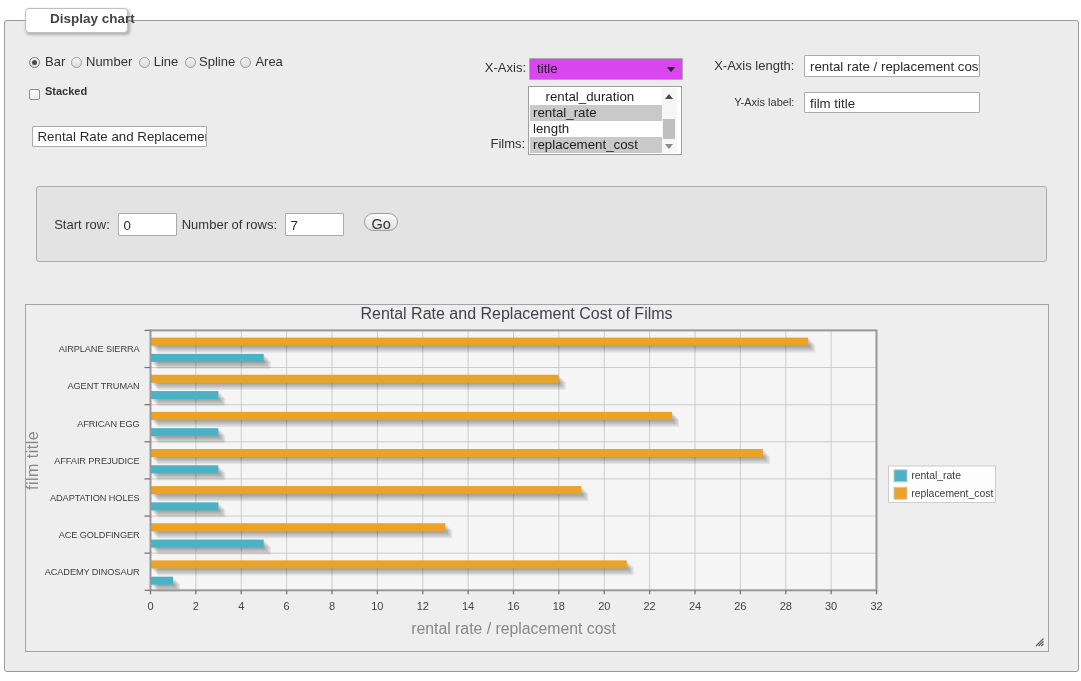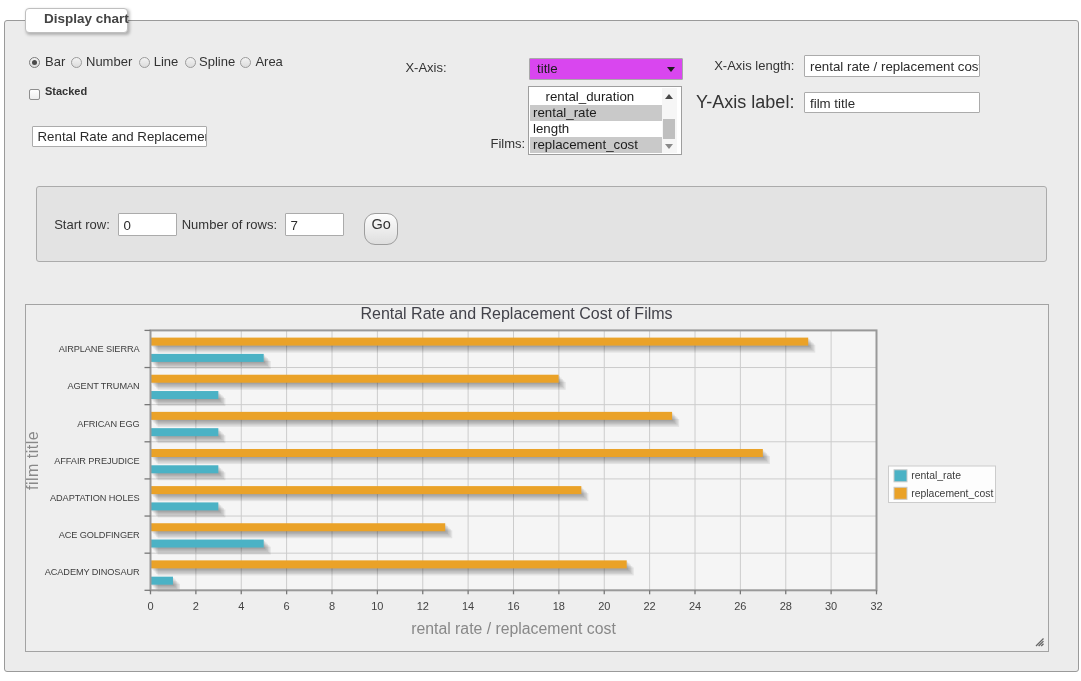--- a/index.html
+++ b/index.html
@@ -15,39 +15,39 @@
 </style>
 </head>
 <body>
 <div id="root">
 
   <div style="position:absolute;left:4px;top:20px;width:1074.5px;height:652px;background:#ececec;
               border:1px solid #9a9a9a;border-radius:3px;"></div>
 
   <div style="position:absolute;left:25px;top:7.5px;width:103px;height:25.5px;background:#fff;
               border:1px solid #bfbfbf;border-radius:4px;box-shadow:1.5px 1.5px 3px rgba(0,0,0,0.25);
-              font-size:13.5px;font-weight:bold;color:#444;line-height:20.5px;padding-left:18px;white-space:nowrap;">Display chart</div>
+              font-size:13.5px;font-weight:bold;color:#444;line-height:20.5px;padding-left:24px;white-space:nowrap;">Display chart</div>
   <div class="radio sel" style="left:29.200000000000003px;top:56.5px;"></div>
 <div style="position:absolute;left:45px;top:53px;font-size:13px;color:#333;line-height:18px;">Bar</div>
 <div class="radio" style="left:71.4px;top:56.5px;"></div>
 <div style="position:absolute;left:86px;top:53px;font-size:13px;color:#333;line-height:18px;">Number</div>
 <div class="radio" style="left:138.8px;top:56.5px;"></div>
 <div style="position:absolute;left:153.7px;top:53px;font-size:13px;color:#333;line-height:18px;">Line</div>
 <div class="radio" style="left:184.5px;top:56.5px;"></div>
 <div style="position:absolute;left:199px;top:53px;font-size:13px;color:#333;line-height:18px;">Spline</div>
 <div class="radio" style="left:240.0px;top:56.5px;"></div>
 <div style="position:absolute;left:255.4px;top:53px;font-size:13px;color:#333;line-height:18px;">Area</div>
 
   <div style="position:absolute;left:28.5px;top:88.5px;width:11px;height:11px;border:1px solid #8e8e8e;
               border-radius:2px;background:linear-gradient(#fefefe,#ededed);"></div>
   <div style="position:absolute;left:45px;top:82px;font-size:11px;color:#333;line-height:18px;font-weight:bold;">Stacked</div>
 
   <div class="inp" style="left:31.5px;top:126px;width:175px;height:20.5px;line-height:20.5px;font-size:13.3px;">Rental Rate and Replacement Cost of Films</div>
 
-  <div style="position:absolute;left:326px;top:59.3px;width:200px;text-align:center;font-size:13px;color:#333;line-height:18px;">X-Axis:</div>
+  <div style="position:absolute;left:326px;top:59.3px;width:200px;text-align:right;font-size:13px;color:#333;line-height:18px;">X-Axis:</div>
   <div style="position:absolute;left:529px;top:57.5px;width:153.5px;height:22.5px;background:#d946ef;
               border:1px solid #a9a9a9;border-radius:1px;">
      <div style="position:absolute;left:7px;top:0;line-height:20.5px;font-size:13.3px;color:#1c1c1c;">title</div>
      <div style="position:absolute;right:7px;top:8px;width:0;height:0;border-left:4px solid transparent;
                  border-right:4px solid transparent;border-top:5px solid #1c1c1c;"></div>
   </div>
 
   <div style="position:absolute;left:527.5px;top:85.5px;width:154px;height:69.5px;background:#fff;
               border:1px solid #9e9e9e;">
      <div style="position:absolute;left:1px;top:2.2px;width:132.5px;height:16.2px;line-height:16.2px;padding-left:16px;font-size:13.3px;color:#1c1c1c;white-space:nowrap;overflow:hidden;">rental_duration</div>
@@ -60,30 +60,30 @@
                     border-right:4px solid transparent;border-bottom:5.5px solid #4a4a4a;"></div>
         <div style="position:absolute;left:1.5px;top:31px;width:12px;height:20.5px;background:#bfbfbf;"></div>
         <div style="position:absolute;left:3.5px;bottom:4px;width:0;height:0;border-left:4px solid transparent;
                     border-right:4px solid transparent;border-top:5.5px solid #8a8a8a;"></div>
      </div>
   </div>
   <div style="position:absolute;left:325.20000000000005px;top:135px;width:200px;text-align:right;font-size:13px;color:#333;line-height:18px;">Films:</div>
 
   <div style="position:absolute;left:594.4px;top:56.8px;width:200px;text-align:right;font-size:13px;color:#333;line-height:18px;">X-Axis length:</div>
   <div class="inp" style="left:804px;top:55px;width:176px;height:22px;line-height:22px;font-size:13.3px;">rental rate / replacement cost</div>
-  <div style="position:absolute;left:594.4px;top:92.9px;width:200px;text-align:right;font-size:18px;color:#333;line-height:18px;">Y-Axis label:</div>
+  <div style="position:absolute;left:594.4px;top:92.9px;width:200px;text-align:right;font-size:11px;color:#333;line-height:18px;">Y-Axis label:</div>
   <div class="inp" style="left:804px;top:91.5px;width:176px;height:21px;line-height:21px;font-size:13.3px;">film title</div>
 
   <div style="position:absolute;left:36px;top:185.5px;width:1011px;height:76.5px;background:#e3e3e3;
               border:1px solid #ababab;border-radius:3px;"></div>
   <div style="position:absolute;left:-90.2px;top:215.6px;width:200px;text-align:right;font-size:13px;color:#333;line-height:18px;">Start row:</div>
   <div class="inp" style="left:117.5px;top:213px;width:59px;height:23px;line-height:23px;font-size:13.3px;">0</div>
   <div style="position:absolute;left:77.10000000000002px;top:215.6px;width:200px;text-align:right;font-size:13px;color:#333;line-height:18px;">Number of rows:</div>
   <div class="inp" style="left:284.5px;top:213px;width:59px;height:23px;line-height:23px;font-size:13.3px;">7</div>
-  <div style="position:absolute;left:364px;top:213.3px;width:34.3px;height:32px;border:1px solid #9d9d9d;
+  <div style="position:absolute;left:364px;top:213.3px;width:34.3px;height:18px;border:1px solid #9d9d9d;
               border-radius:11px;background:linear-gradient(#fdfdfd,#dedede);font-size:14.5px;color:#333;
               text-align:center;line-height:21px;">Go</div>
 
   <div style="position:absolute;left:24.5px;top:304px;width:1024px;height:347.5px;background:#eeeeee;
               border:1px solid #a3a3a3;"></div>
   <svg style="position:absolute;left:24.5px;top:304px;" width="1024" height="347.5" viewBox="0 0 1024 347.5" font-family="Liberation Sans, sans-serif">
   <rect x="125.5" y="26.399999999999977" width="726.0" height="259.9" fill="#f5f5f5"></rect>
 <line x1="170.88" y1="26.399999999999977" x2="170.88" y2="286.30" stroke="#cccccc" stroke-width="1"></line>
 <line x1="216.25" y1="26.399999999999977" x2="216.25" y2="286.30" stroke="#cccccc" stroke-width="1"></line>
 <line x1="261.62" y1="26.399999999999977" x2="261.62" y2="286.30" stroke="#cccccc" stroke-width="1"></line>

